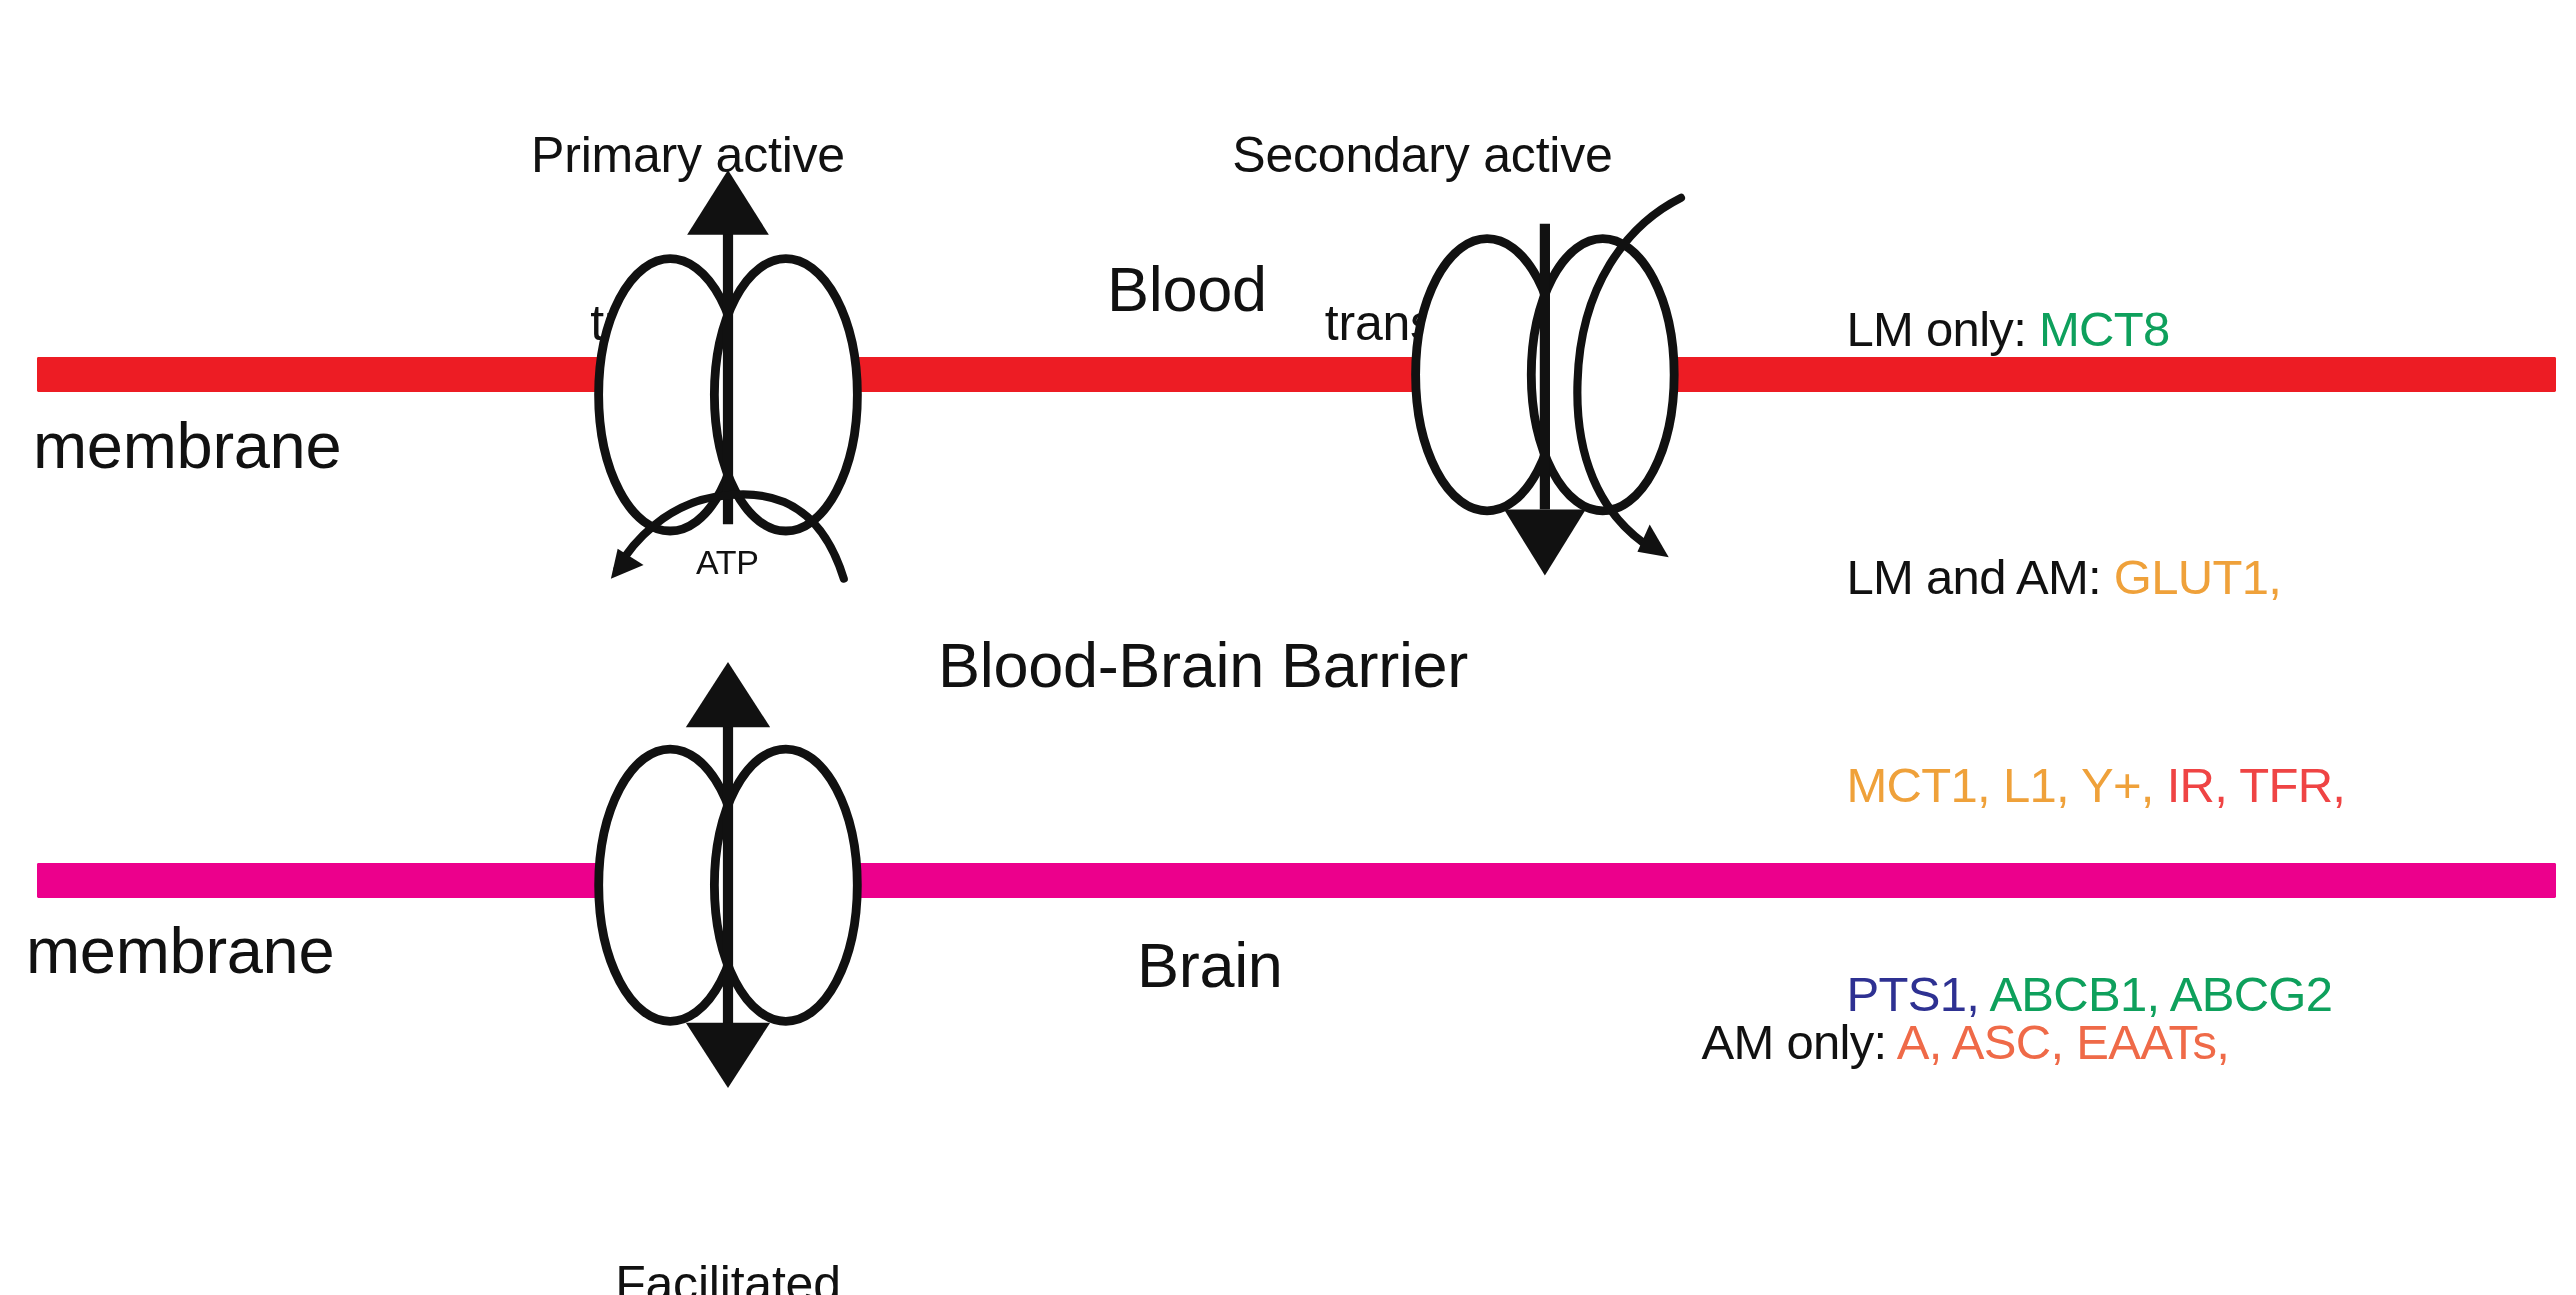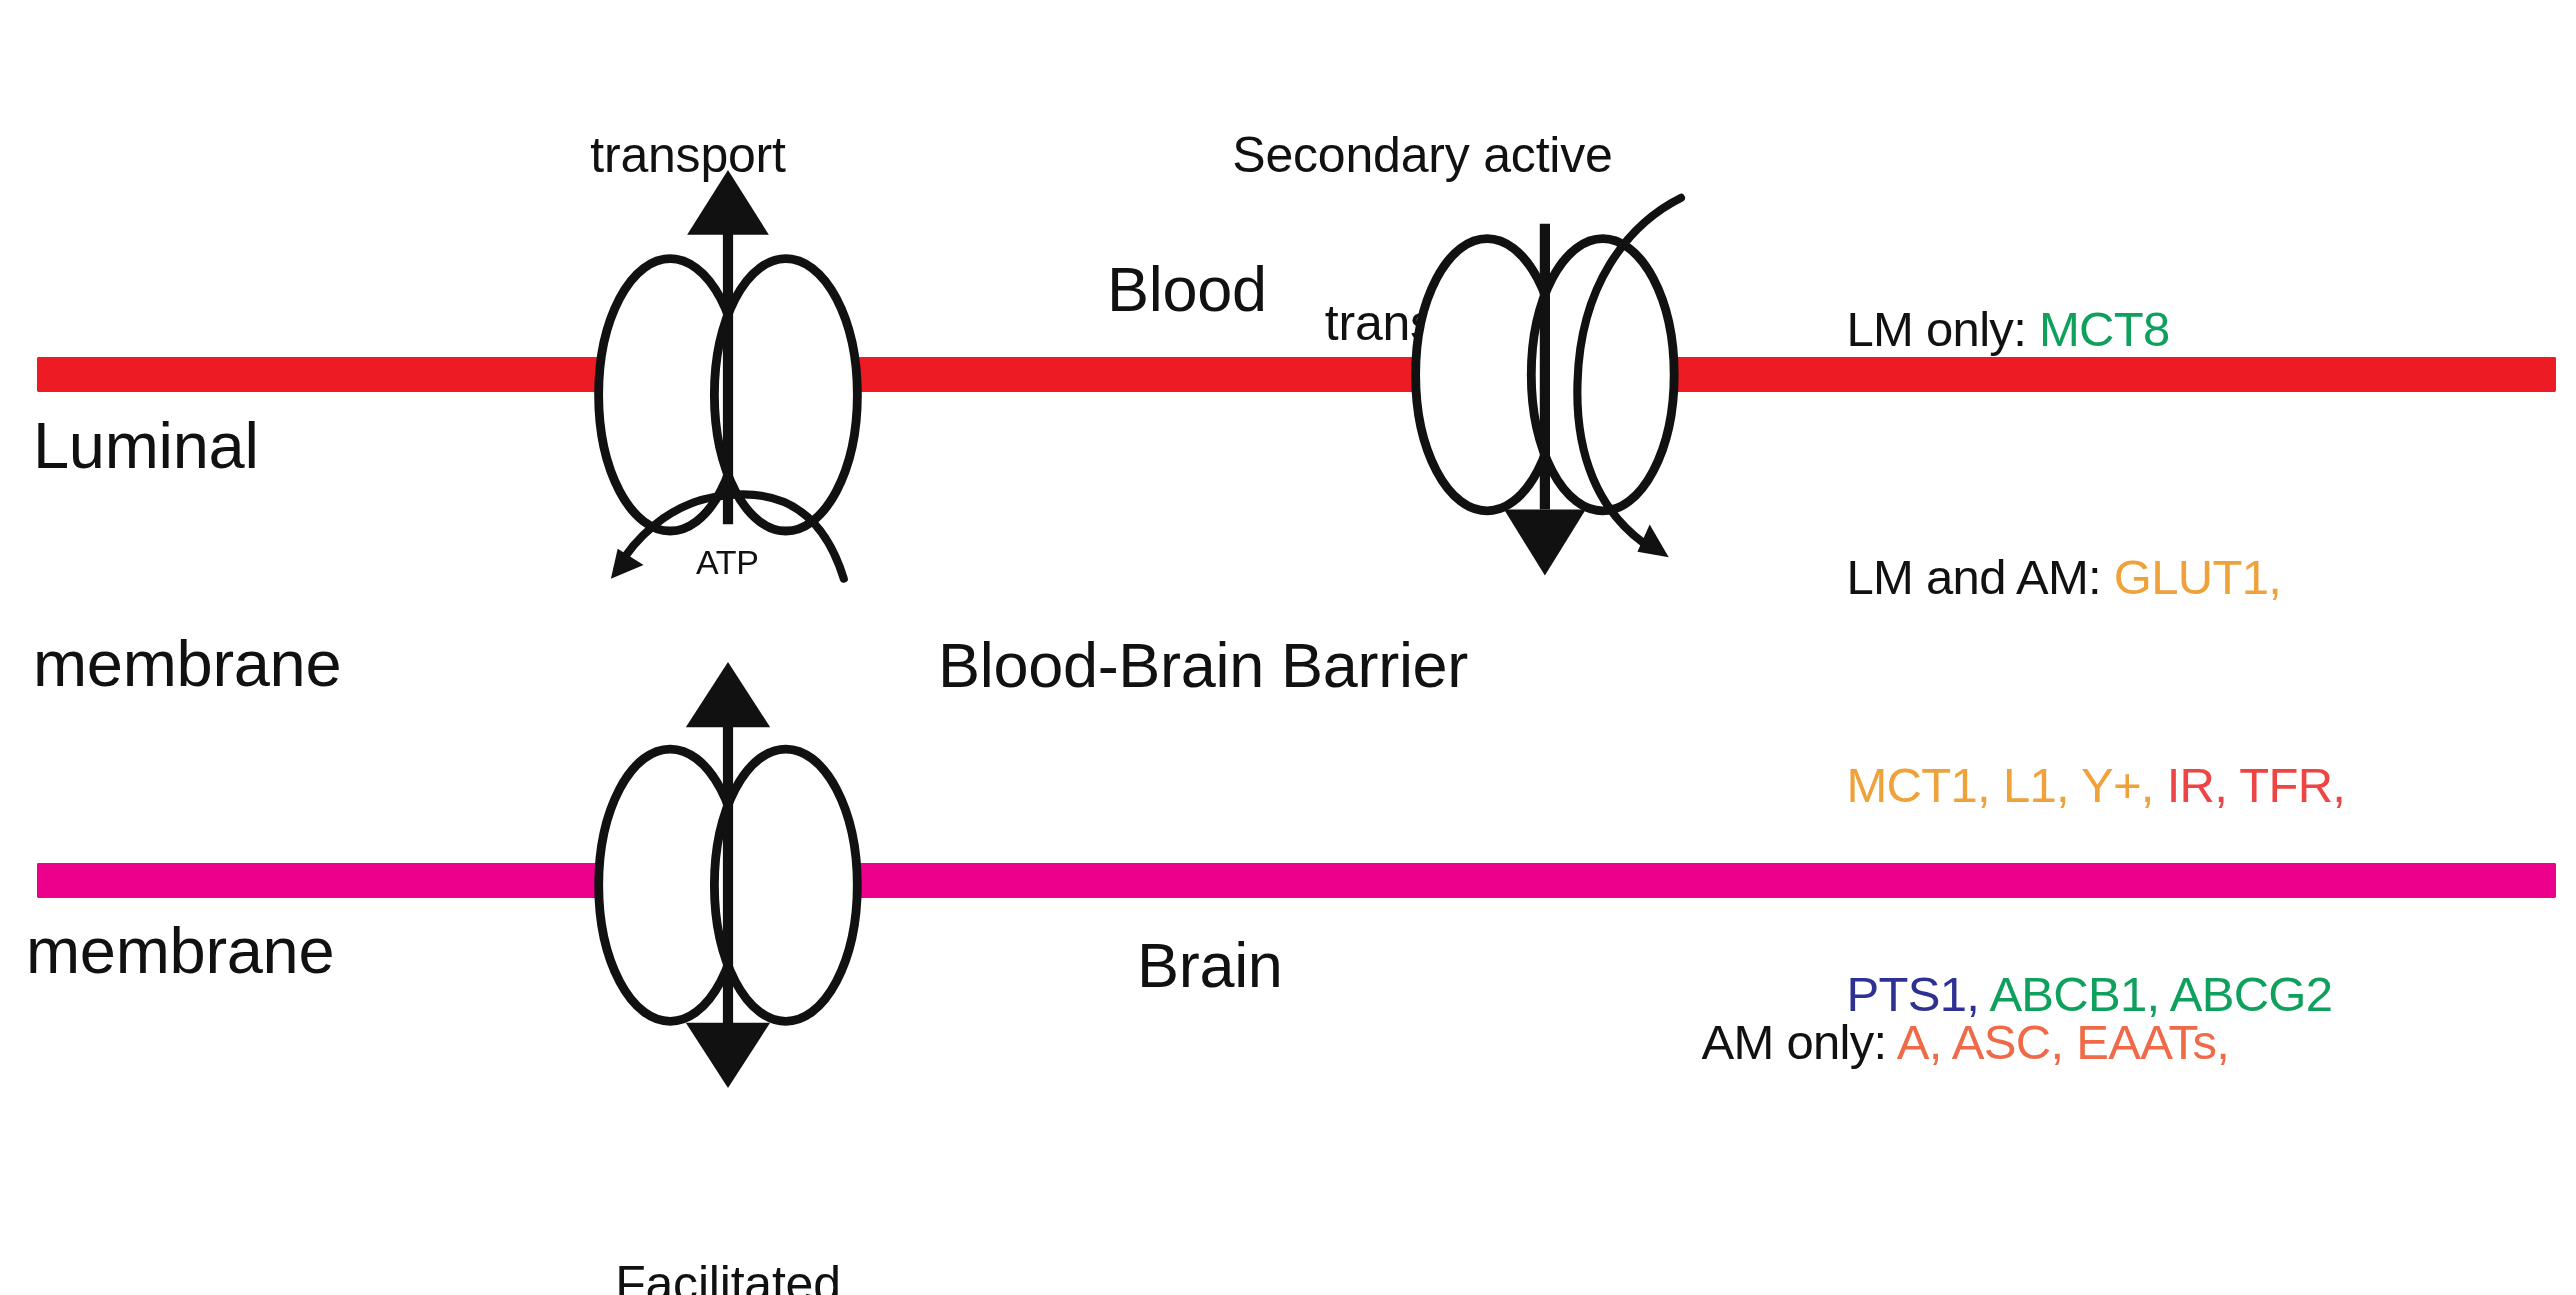--- a/index.html
+++ b/index.html
@@ -93,37 +93,37 @@
   .transporter svg { display: block; overflow: visible; }
 </style>
 </head>
 <body>
 
 <div id="stage">
 
   <div class="membrane" id="luminal-membrane-line" style="background: rgb(237, 28, 36);"></div>
 
   <div class="label membrane-name" style="left:33px; top:264px;">
-    <div>Luminal</div>
     <div>membrane</div>
   </div>
 
   <div class="label compartment" style="left:1074px; top:257px;">Blood</div>
 
   <div class="membrane" id="abluminal-membrane-line" style="background: rgb(236, 0, 140);"></div>
 
   <div class="label membrane-name" style="left:26px; top:769px;">
     <div>membrane</div>
   </div>
 
   <div class="label compartment" style="left:1104px; top:933px;">Brain</div>
 
   <div class="label bbb-title" style="left:938px; top:633px;">Blood-Brain Barrier</div>
 
   <div class="label transport-caption" style="left:477px; top:15px; width:422px;">
+    <div>Primary active</div>
     <div>transport</div>
   </div>
 
   <div class="transporter" style="left:585px; top:170px;">
     <svg width="286" height="436" viewBox="0 0 420 640">
 
       <ellipse cx="125" cy="330" rx="105" ry="200" fill="#ffffff" stroke="#111111" stroke-width="13"></ellipse>
 
       <ellipse cx="295" cy="330" rx="105" ry="200" fill="#ffffff" stroke="#111111" stroke-width="13"></ellipse>
 

